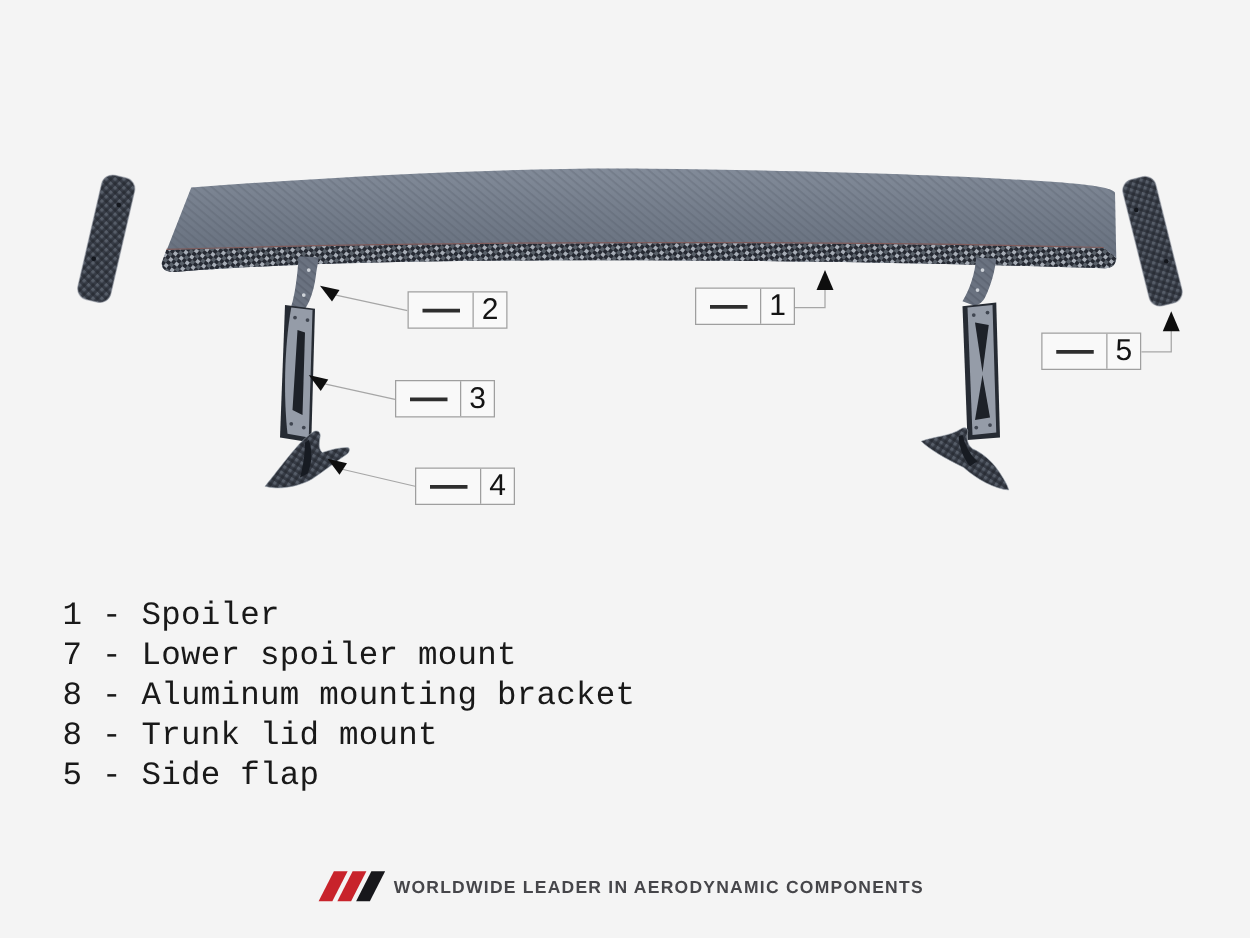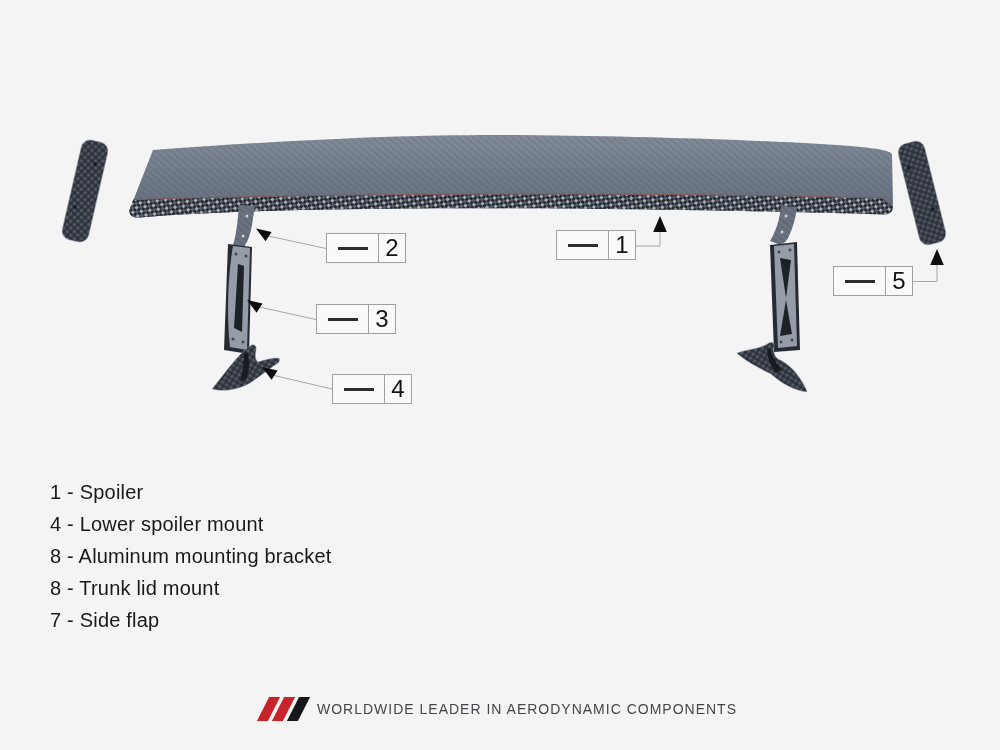--- a/index.html
+++ b/index.html
@@ -22,36 +22,36 @@
   }
   .callout .dash{width:30px;height:3px;background:#2e2e2e;}
   .callout .num-cell{
     flex:1;display:flex;align-items:center;justify-content:center;
     font-size:24px;color:#141414;line-height:1;
   }
 
   
   .parts-list{
     position:absolute;left:50px;top:476px;
-    font-size:20px;line-height:32px;color:#191919;letter-spacing:0.2px;
+    font-size:26px;line-height:32px;color:#191919;letter-spacing:0.2px;font-family:Liberation Mono, monospace;
   }
 
   
   .footer{
     position:absolute;left:0;right:0;top:694px;height:30px;
     display:flex;align-items:center;justify-content:center;gap:13px;
   }
   .logo{display:flex;gap:4px;height:24px;}
   .logo .stripe{
     width:11px;height:24px;transform:skewX(-27deg);display:inline-block;
   }
   .logo .stripe.red{background:#c8232b;}
   .logo .stripe.black{background:#17171b;}
   .tagline{
-    font-size:14px;font-weight:normal;letter-spacing:1px;color:#46464a;
+    font-size:14px;font-weight:bold;letter-spacing:1px;color:#46464a;
     white-space:nowrap;
   }
 </style>
 </head>
 <body>
 
 <div class="stage">
 
   <svg class="illus" width="1000" height="750" viewBox="0 0 1000 750">
     <defs>
@@ -195,24 +195,24 @@
   </div>
   <div class="callout" style="left:833px;top:266px">
     <span class="dash-cell">
         <span class="dash"></span>
       </span>
     <span class="num-cell">5</span>
   </div>
 
   <div class="parts-list">
     <div>1 - Spoiler</div>
-    <div>4 - Lower spoiler mount</div>
+    <div>7 - Lower spoiler mount</div>
     <div>8 - Aluminum mounting bracket</div>
     <div>8 - Trunk lid mount</div>
-    <div>7 - Side flap</div>
+    <div>5 - Side flap</div>
   </div>
 
   <div class="footer">
     <span class="logo">
       <span class="stripe red"></span>
       <span class="stripe red"></span>
       <span class="stripe black"></span>
     </span>
     <span class="tagline">WORLDWIDE LEADER IN AERODYNAMIC COMPONENTS</span>
   </div>

